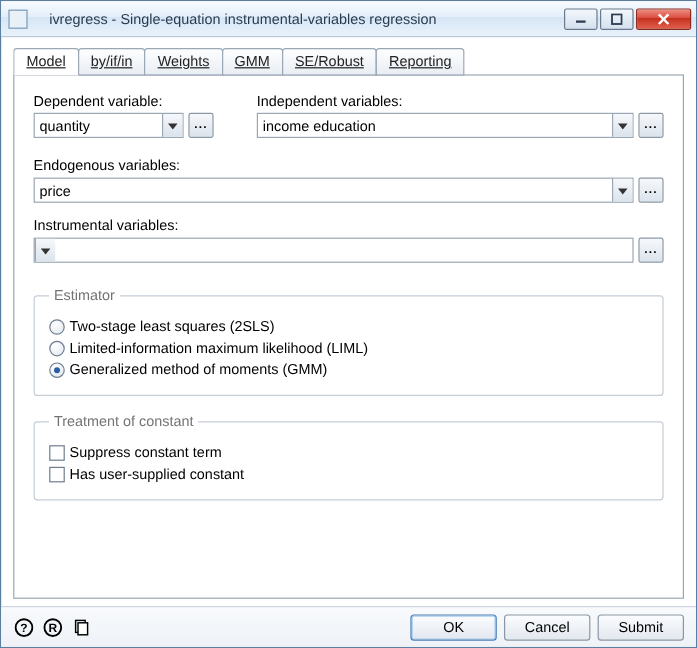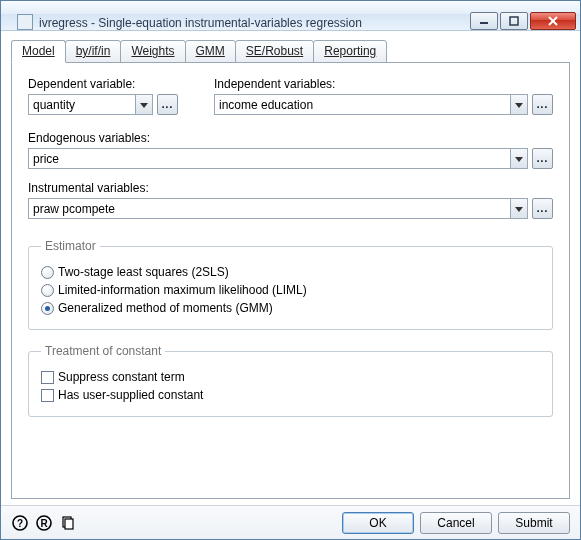--- a/index.html
+++ b/index.html
@@ -17,22 +17,23 @@
     background: #fff;
     display: flex;
     flex-direction: column;
     box-shadow: 0 0 4px rgba(0,0,0,0.3);
   }
   .titlebar {
     height: 30px;
     background: linear-gradient(to bottom, #f7fbff 0%, #e4eef9 45%, #d6e5f5 46%, #e9f2fb 100%);
     border-bottom: 1px solid #b8c9da;
     display: flex;
-    align-items: flex-end;
-    padding: 0 4px 0 16px;
+    align-items: center;
+    padding: 0 4px 0 6px;
+    gap: 12px;
   }
   .titlebar .app-icon {
     width: 16px; height: 16px;
     border: 1px solid #7a9ab8;
     background: #e8f0f8;
     margin-right: 6px;
   }
   .titlebar .title {
     flex: 1;
     color: #2a3b50;
@@ -252,21 +253,20 @@
               </div>
           </div>
           <div class="sq-btn">...</div>
         </div>
       </div>
 
       <div class="col">
         <div class="label">Instrumental variables:</div>
         <div class="combo-wrap">
           <div class="combo" style="flex:1">
-            <div class="val">praw pcompete</div>
             <div class="arrow">
                 <svg viewBox="0 0 8 8">
                   <polygon points="0,2 8,2 4,7" fill="#333"></polygon>
                 </svg>
               </div>
           </div>
           <div class="sq-btn">...</div>
         </div>
       </div>
 

